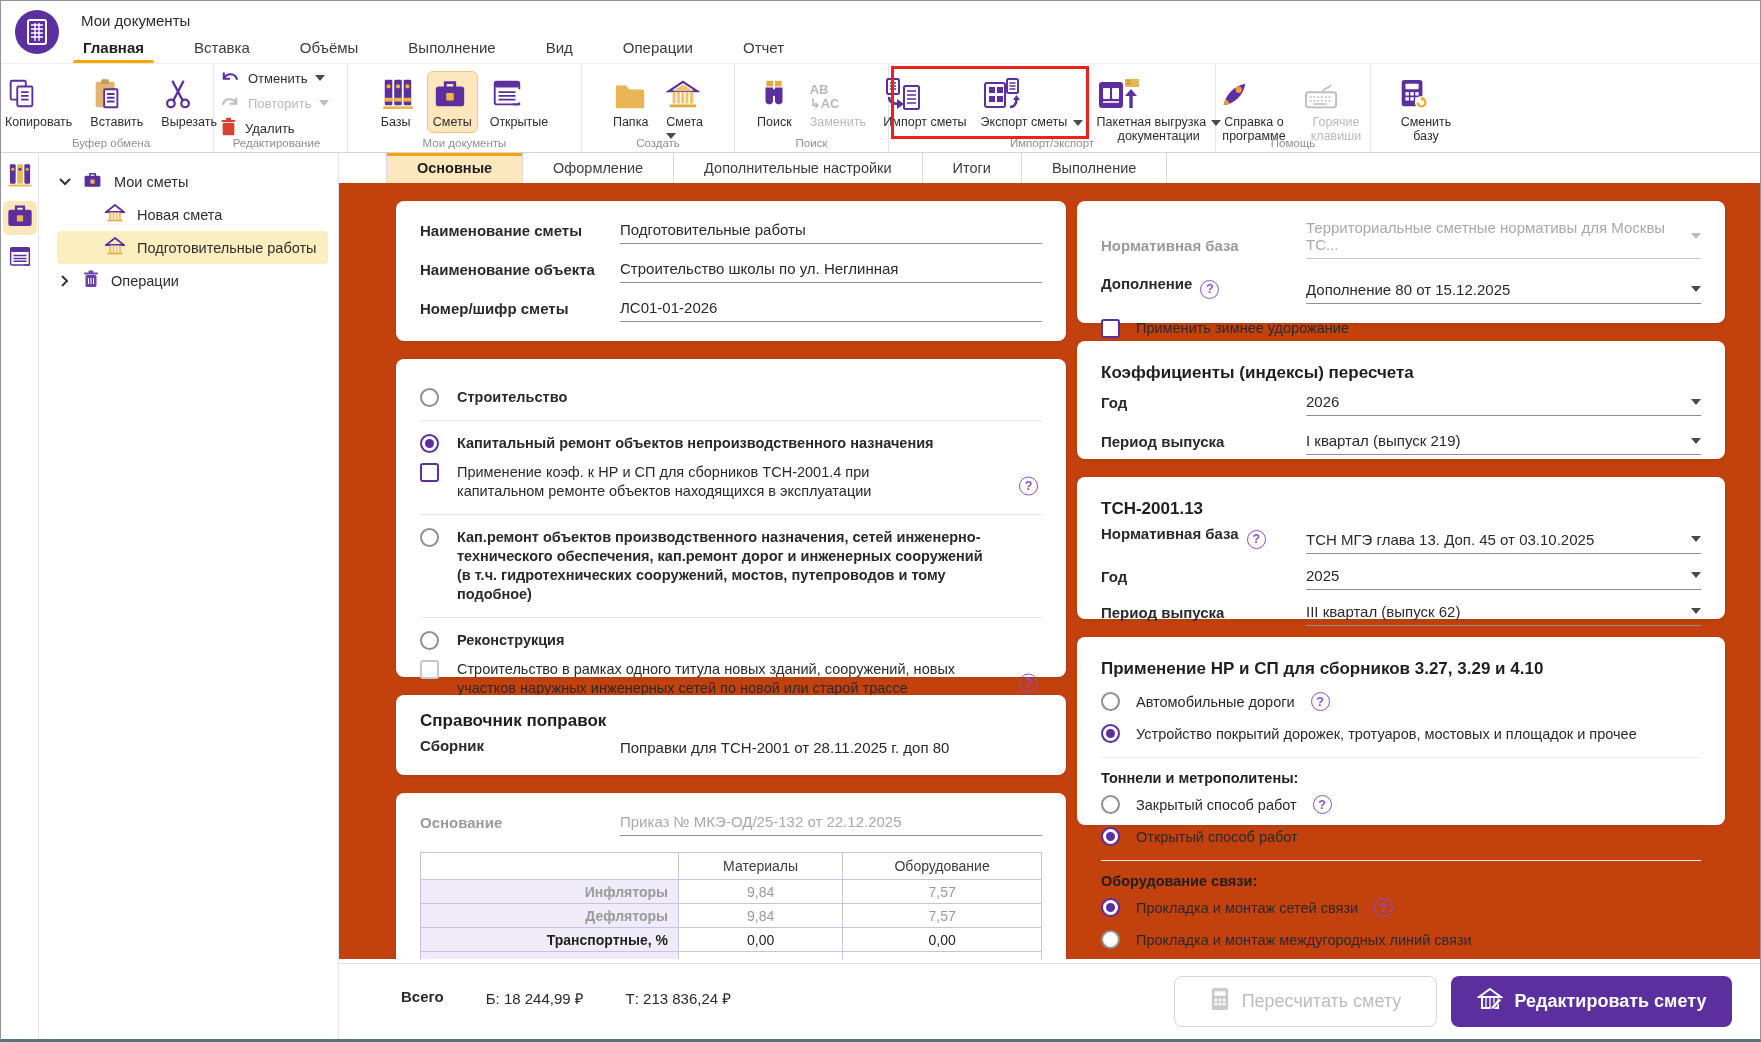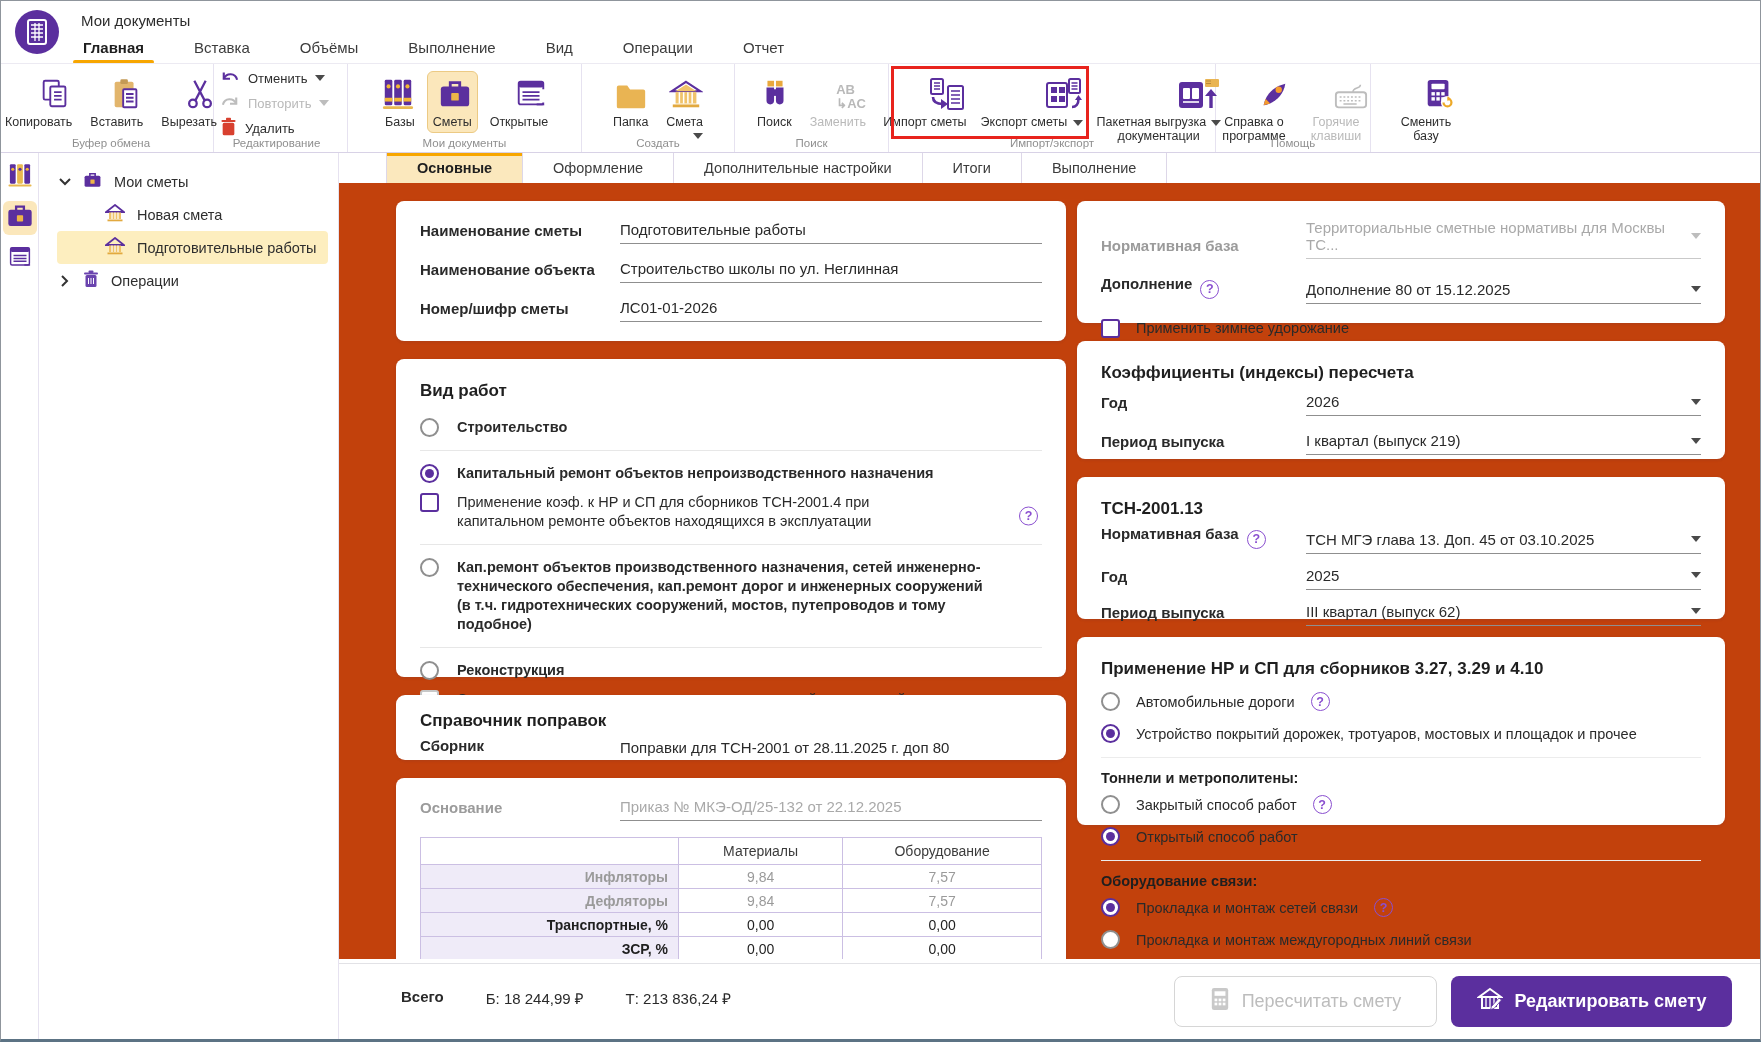--- a/index.html
+++ b/index.html
@@ -15,21 +15,21 @@
   .ribbontabs{ position:absolute; left:80px; top:34px; display:flex; gap:46px; }
   .rtab{ font-size:15px; color:#3c3c3c; padding:4px 2px 8px 2px; position:relative; cursor:default; white-space:nowrap; }
   .rtab.active{ font-weight:bold; color:#1f1f1f; }
   .rtab.active::after{ content:""; position:absolute; left:-8px; right:-8px; bottom:0; height:4px; background:#f7a600; border-radius:2px; }
 
   
   .toolbar{ position:absolute; left:0; top:62px; width:100%; height:90px; background:#fff; border-top:1px solid #eceaf2; border-bottom:1px solid #d8d2e6; }
   .tgroup{ position:absolute; top:0; height:100%; border-right:1px solid #e6e2f0; }
   .glabel{ position:absolute; bottom:3px; left:0; width:100%; text-align:center; font-size:11.5px; color:#8f8f8f; white-space:nowrap; }
   .tbtns{ position:absolute; top:7px; left:0; width:100%; display:flex; justify-content:center; align-items:flex-start; gap:6px; }
-  .tbtn{ display:flex; flex-direction:column; align-items:flex-end; gap:4px; padding:4px 6px; border-radius:6px; cursor:default; }
+  .tbtn{ display:flex; flex-direction:column; align-items:flex-start; gap:4px; padding:4px 6px; border-radius:6px; cursor:default; }
   .tbtn .ic{ height:36px; display:flex; align-items:flex-end; justify-content:center; }
   .tbtn .tl{ font-size:12.5px; color:#2e2e2e; text-align:center; line-height:14px; white-space:nowrap; }
   .tbtn .tl.twoline{ white-space:normal; width:118px; }
   .tbtn.sel{ background:#fbe7bb; border:1px solid #ecca84; padding:3px 5px; }
   .tbtn.dis .tl{ color:#b9b9b9; }
   .caret{ width:0; height:0; border-left:5px solid transparent; border-right:5px solid transparent; border-top:6px solid #4a4a4a; display:inline-block; }
   .caret.gray{ border-top-color:#bdbdbd; }
   .erow{ display:flex; align-items:center; gap:8px; margin:3px 0 0 14px; height:22px; font-size:13px; color:#2e2e2e; }
   .erow.dis{ color:#b9b9b9; }
   .redbox{ position:absolute; left:890px; top:2px; width:198px; height:73px; border:3px solid #e8231d; z-index:6; pointer-events:none; }
@@ -506,21 +506,20 @@
         </div>
         <div class="frow">
           <div class="lbl">Номер/шифр сметы</div>
           <div class="uval">
               <span>ЛС01-01-2026</span>
             </div>
         </div>
       </div>
 
       <div class="card" style="height:318px;">
-        <div class="ctitle">Вид работ</div>
         <div class="wrow">
           <span class="radio"></span>
           <span class="wl b">Строительство</span>
         </div>
         <div class="wdiv"></div>
         <div class="wrow" style="padding-bottom:4px;">
           <span class="radio on"></span>
           <span class="wl b">Капитальный ремонт объектов непроизводственного назначения</span>
         </div>
         <div class="wrow" style="padding-top:6px;">
@@ -538,21 +537,21 @@
           <span class="radio"></span>
           <span class="wl b">Реконструкция</span>
         </div>
         <div class="wrow" style="padding-top:6px;">
           <span class="cb dis"></span>
           <span class="wl" style="max-width:500px;">Строительство в рамках одного титула новых зданий, сооружений, новых участков наружных инженерных сетей по новой или старой трассе</span>
           <span class="help whelp">?</span>
         </div>
       </div>
 
-      <div class="card" style="height:65px;border-radius:9px;">
+      <div class="card" style="height:80px;">
         <div class="ctitle" style="margin-top:0;">Справочник поправок</div>
         <div class="frow" style="margin-top:6px;">
           <div class="lbl" style="padding-bottom:2px;">Сборник</div>
           <div style="font-size:15px;color:#2a2a2a;">Поправки для ТСН-2001 от 28.11.2025 г. доп 80</div>
         </div>
       </div>
 
       <div class="card" style="height:230px;">
         <div class="frow" style="margin-top:4px;">
           <div class="lbl gray">Основание</div>

